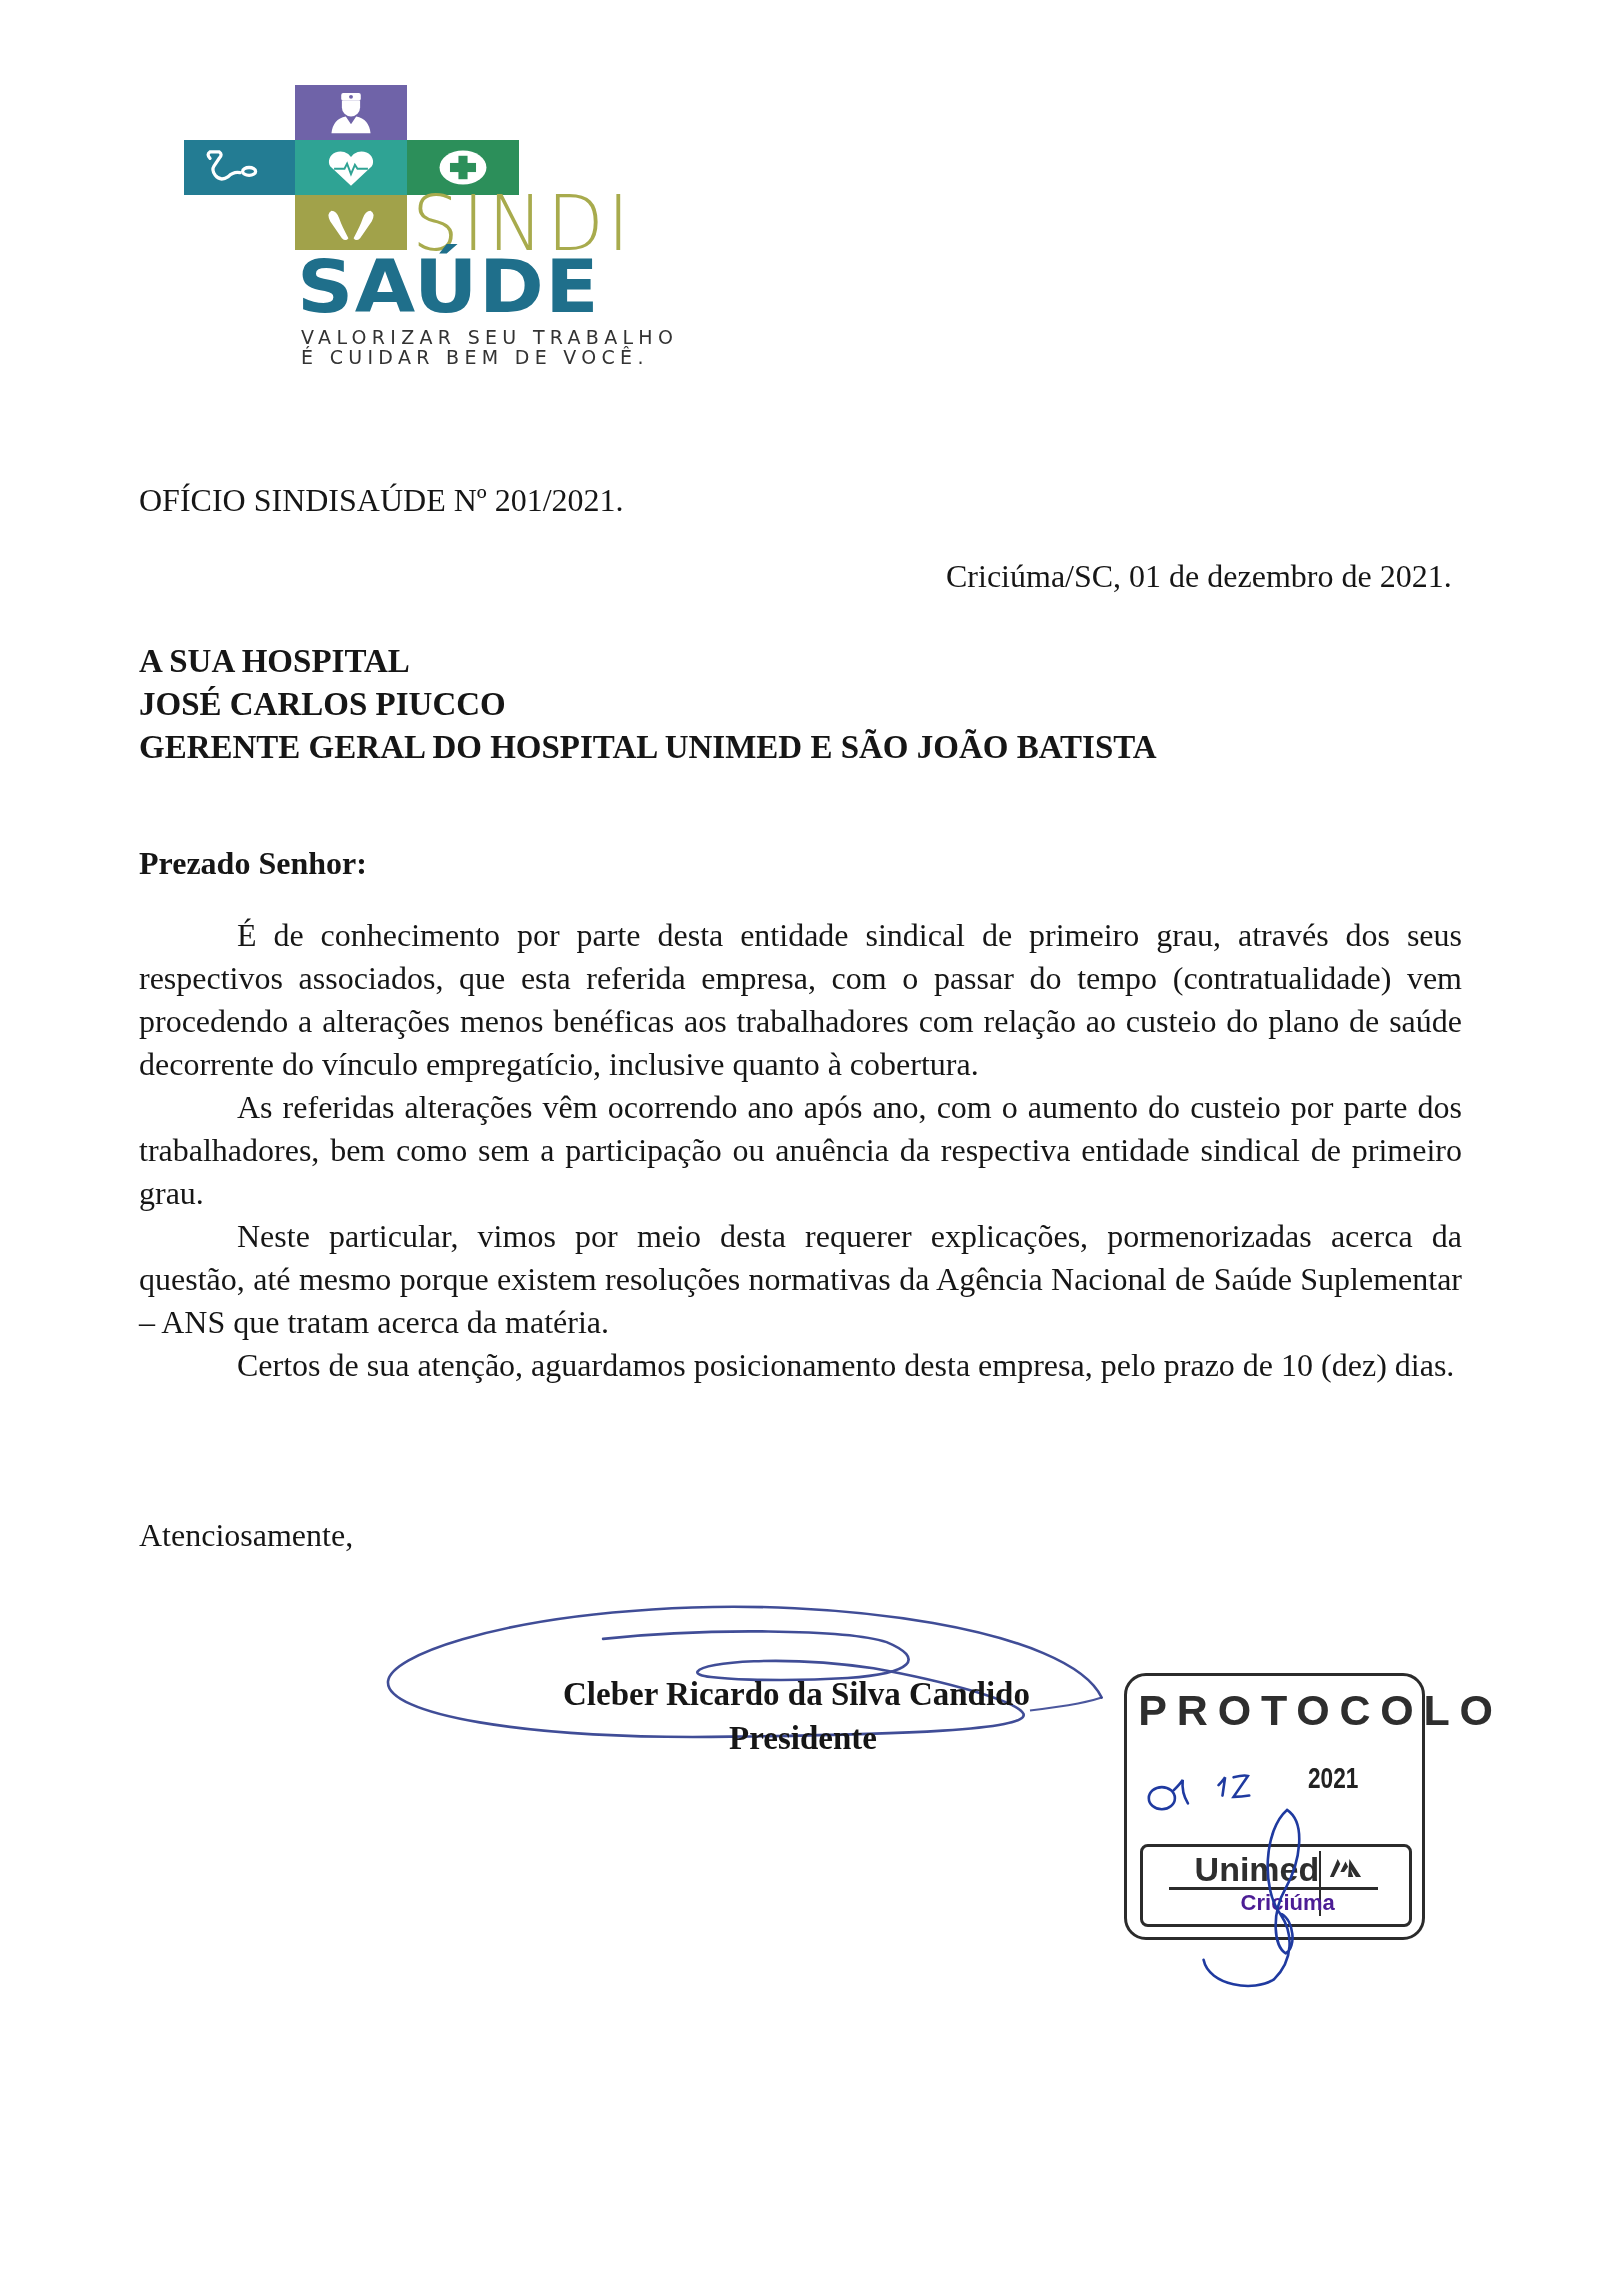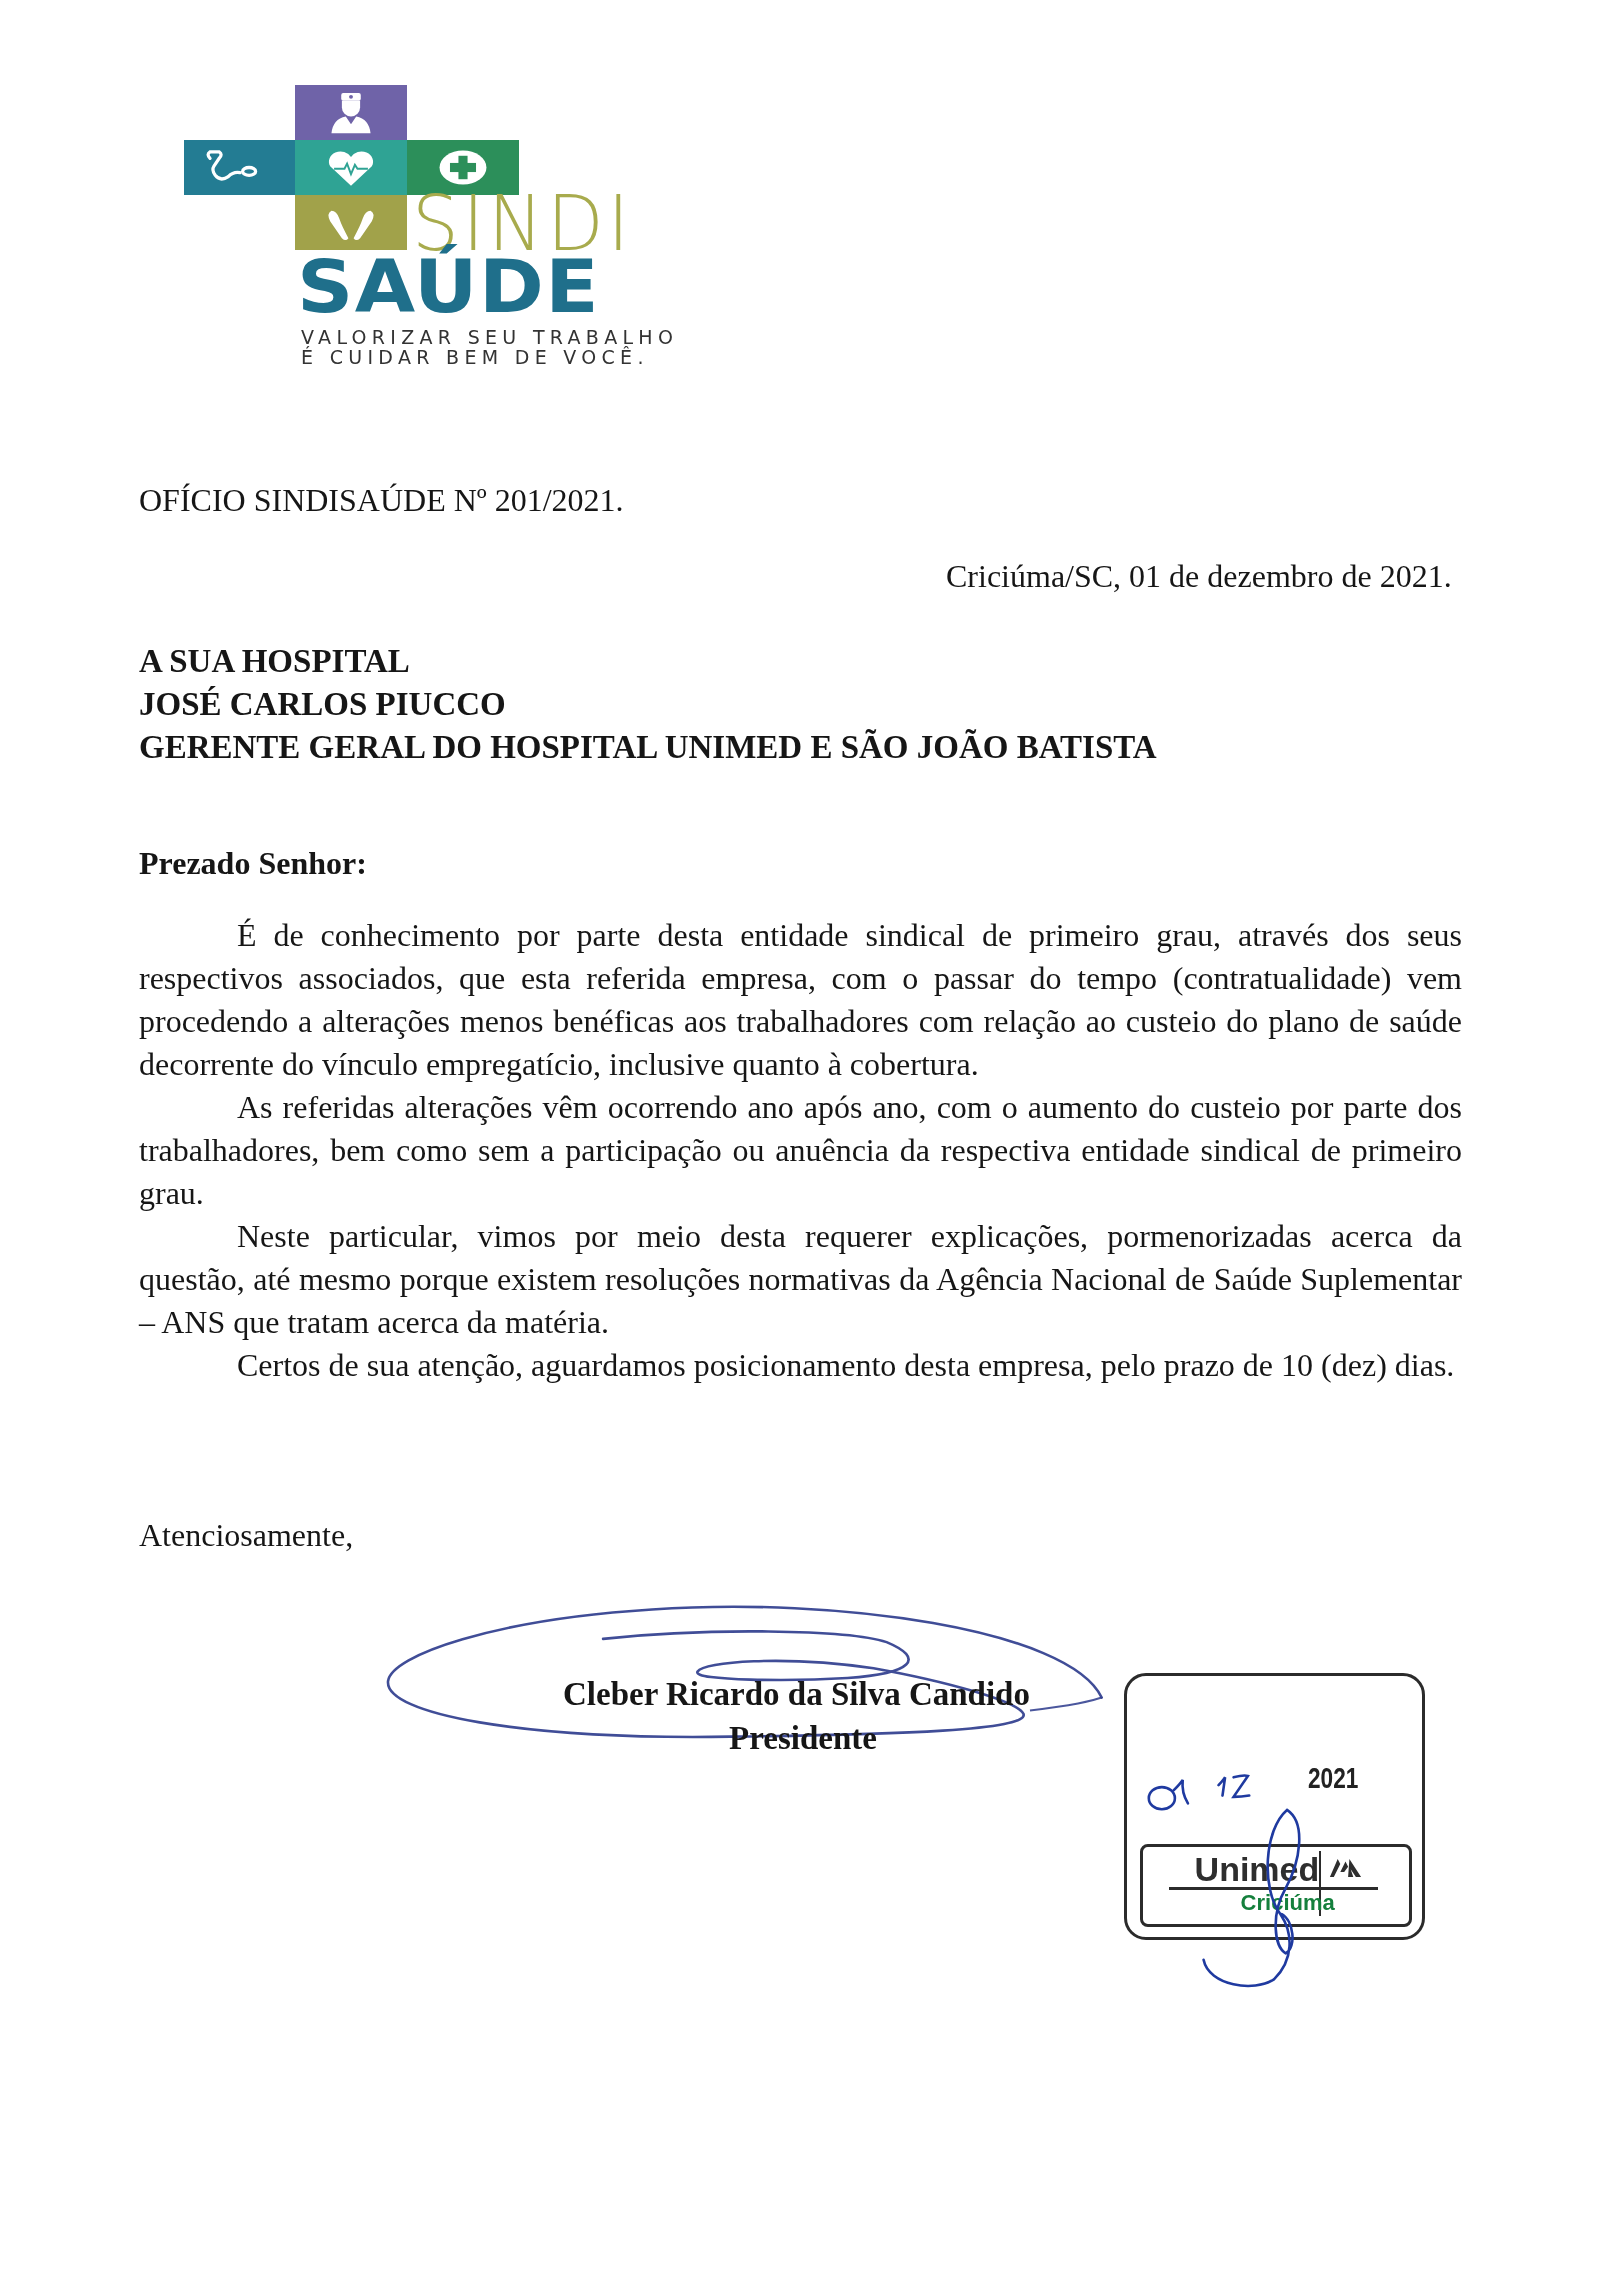--- a/index.html
+++ b/index.html
@@ -54,21 +54,21 @@
                 font-weight: bold; font-size: 29px; line-height: 33px; color: #222;
                 transform: scaleX(0.78); transform-origin: left top; }
   .stamp-inner { position: absolute; left: 15.6px; top: 171px; width: 266px; height: 77px;
                  border: 3.3px solid #2b2b2b; border-radius: 7.8px; }
   .unimed { position: absolute; left: 52px; top: 3.9px; font-family: "Liberation Sans", sans-serif;
             font-weight: bold; font-size: 34px; line-height: 37px; color: #2e2e2e; }
   .unimed-mark { position: absolute; left: 184px; top: 7.8px; width: 37px; height: 26px; }
   .unimed-bar  { position: absolute; left: 26px; top: 40px; width: 209px; height: 3.3px; background: #2b2b2b; }
   .unimed-vbar { position: absolute; left: 176px; top: 3.9px; width: 2.6px; height: 65px; background: #2b2b2b; }
   .city { position: absolute; left: 98px; top: 43px; font-family: "Liberation Sans", sans-serif;
-          font-weight: bold; font-size: 22px; line-height: 26px; color: #15803d; text-align: center; }
+          font-weight: bold; font-size: 22px; line-height: 26px; color: #4c1d95; text-align: center; }
   .stamp-ink { position: absolute; left: -13px; top: 0; width: 339px; height: 339px; pointer-events: none; }
 </style>
 </head>
 <body>
 
 <div class="abs logo">
   <div class="tile t-top" style="background:#6f63a8">
     <svg viewBox="0 0 172 84">
       <rect x="71" y="12" width="30" height="12" rx="3" fill="#fff"></rect>
       <circle cx="86" cy="18" r="3" fill="#6f63a8"></circle>
@@ -129,20 +129,21 @@
 
 <svg class="abs scribble" viewBox="0 0 1150 290">
   <path d="M1110 165 C 1060 60, 700 10, 420 30 C 180 45, 20 100, 15 140 C 10 190, 220 230, 540 225 C 800 222, 1000 215, 990 190 C 980 170, 870 140, 760 120 C 620 100, 500 110, 490 125 C 480 140, 640 140, 720 135 C 820 128, 840 105, 780 80 C 720 60, 500 58, 345 75" fill="none" stroke="#2b3a8c" stroke-width="4" stroke-linecap="round" opacity="0.9"></path>
   <path d="M1110 165 C 1080 175, 1040 180, 1000 185" fill="none" stroke="#2b3a8c" stroke-width="3" opacity="0.85"></path>
 </svg>
 <div class="abs signame">Cleber Ricardo da Silva Candido</div>
 <div class="abs sigrole">Presidente</div>
 
 <div class="abs stamp">
   <div class="stamp-frame"></div>
+  <div class="stamp-title">PROTOCOLO</div>
   <div class="stamp-year">2021</div>
   <div class="stamp-inner">
     <div class="unimed">Unimed</div>
     <div class="unimed-vbar"></div>
     <svg class="unimed-mark" viewBox="0 0 56 40">
       <path d="M4 34 L16 6 L20 14 L10 34 Z M20 26 L28 10 L32 18 L26 26 Z" fill="#2e2e2e"></path>
       <path d="M34 6 L52 34 L44 34 L36 22 L40 34 L32 34 Z" fill="#2e2e2e"></path>
     </svg>
     <div class="unimed-bar"></div>
     <div class="city">Criciúma</div>

